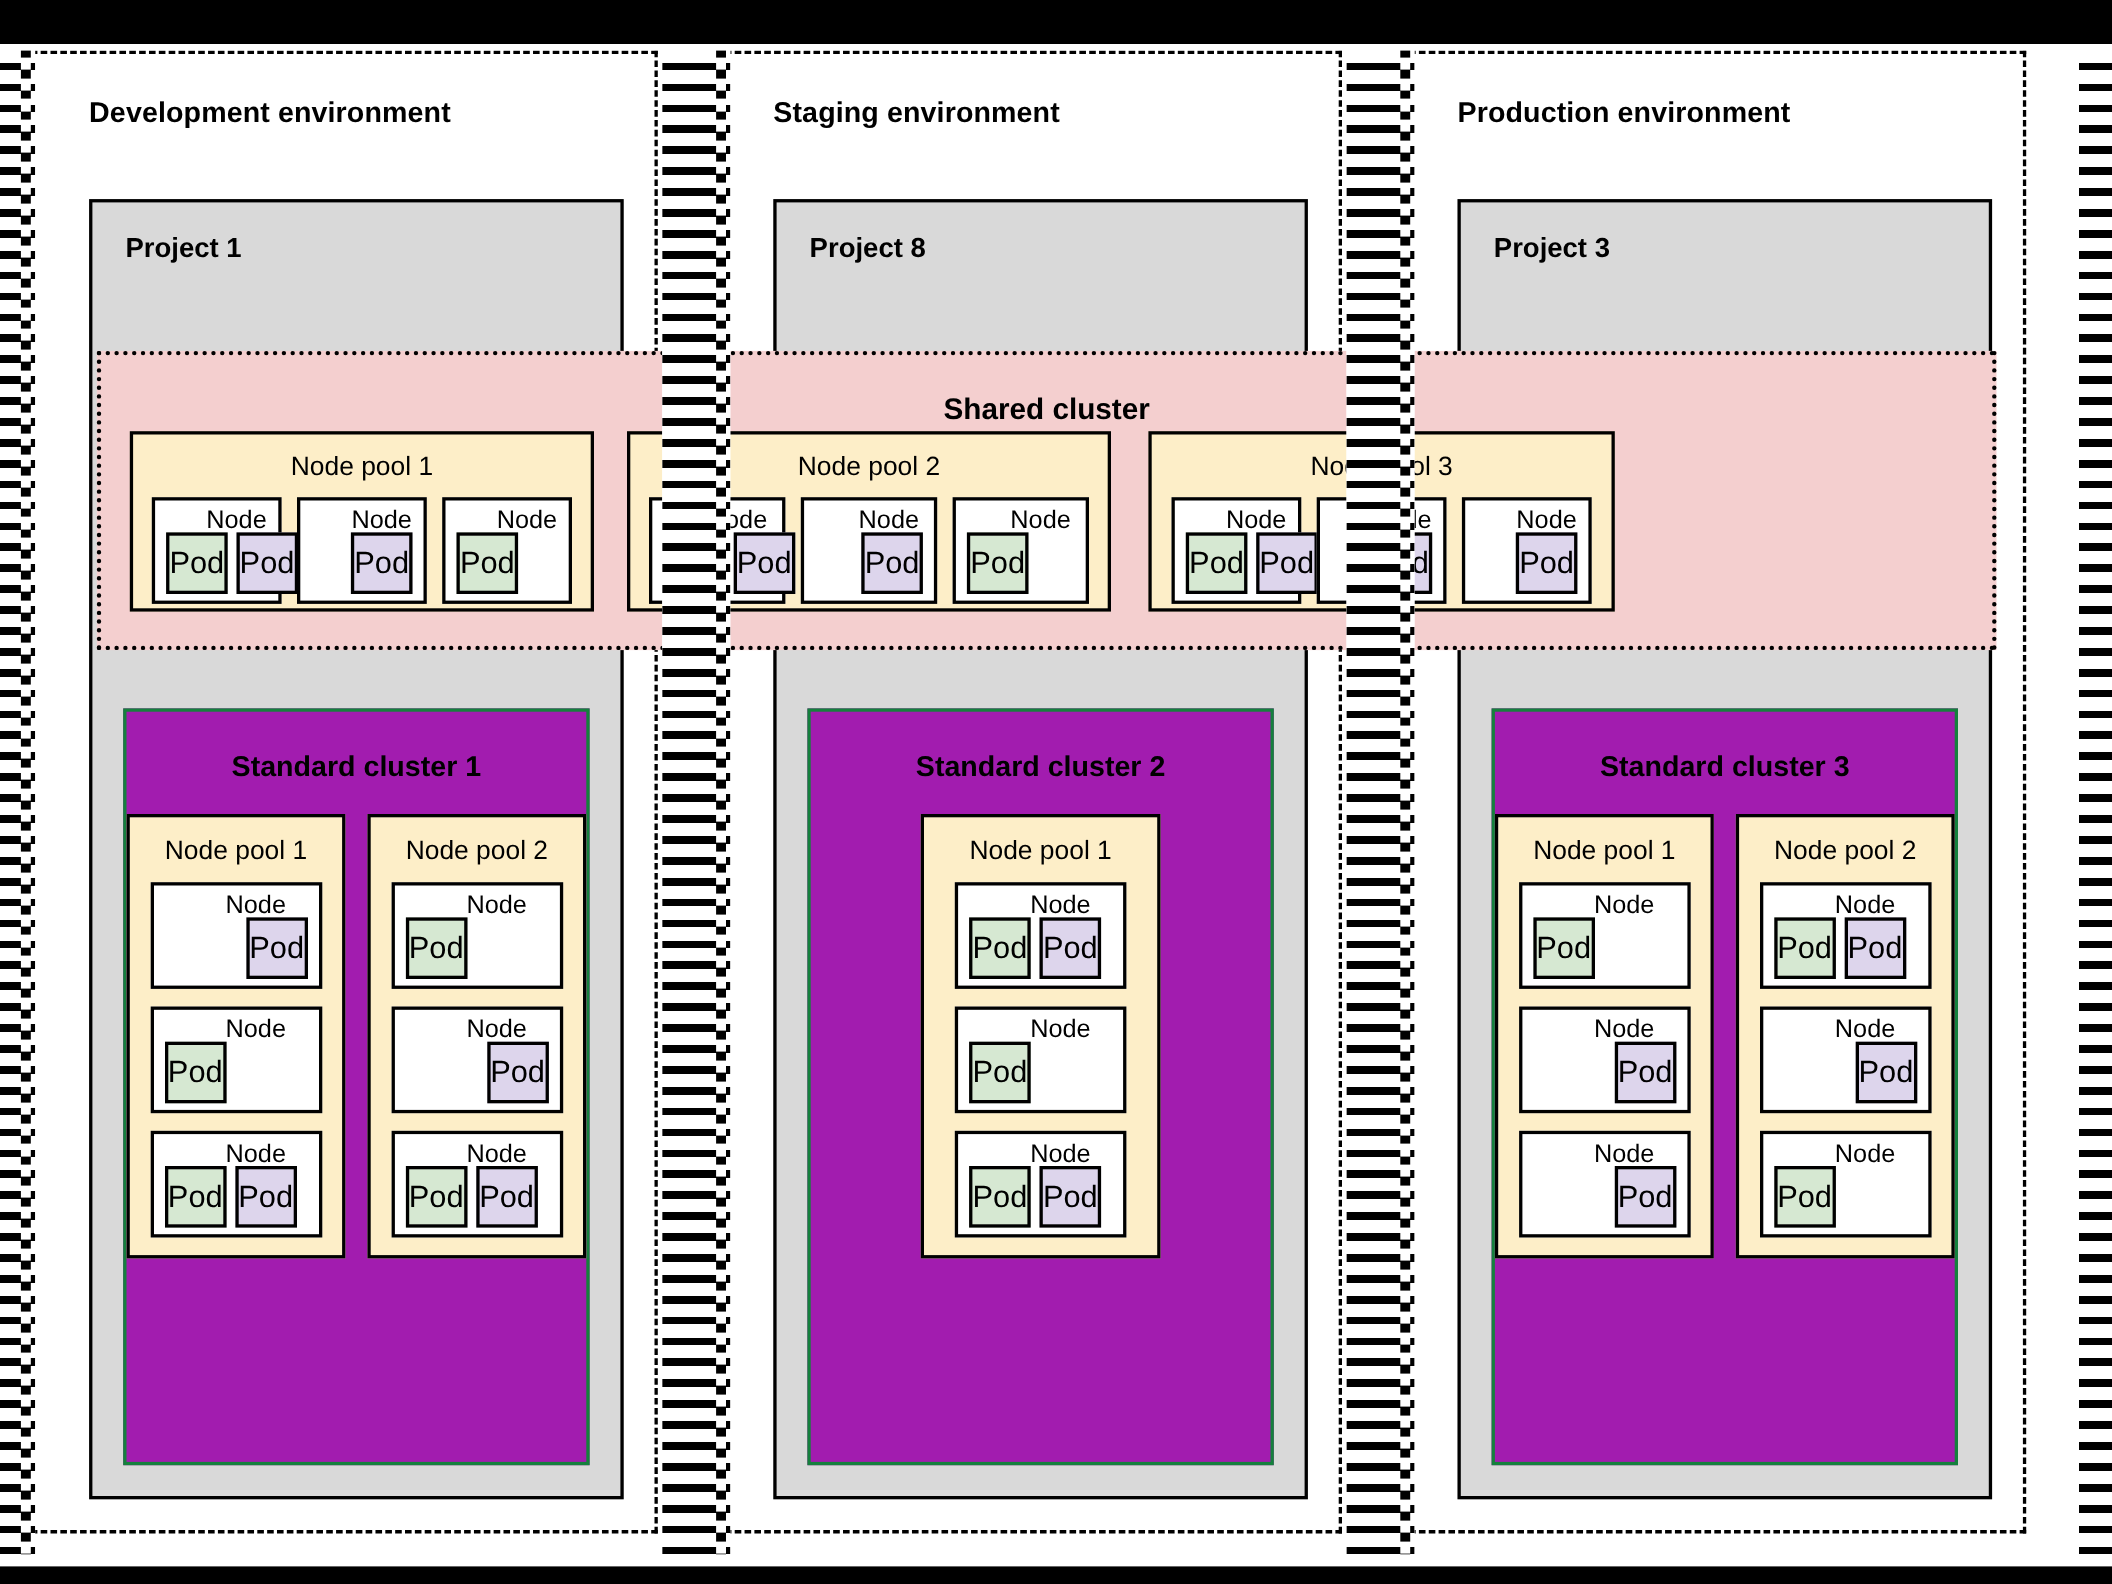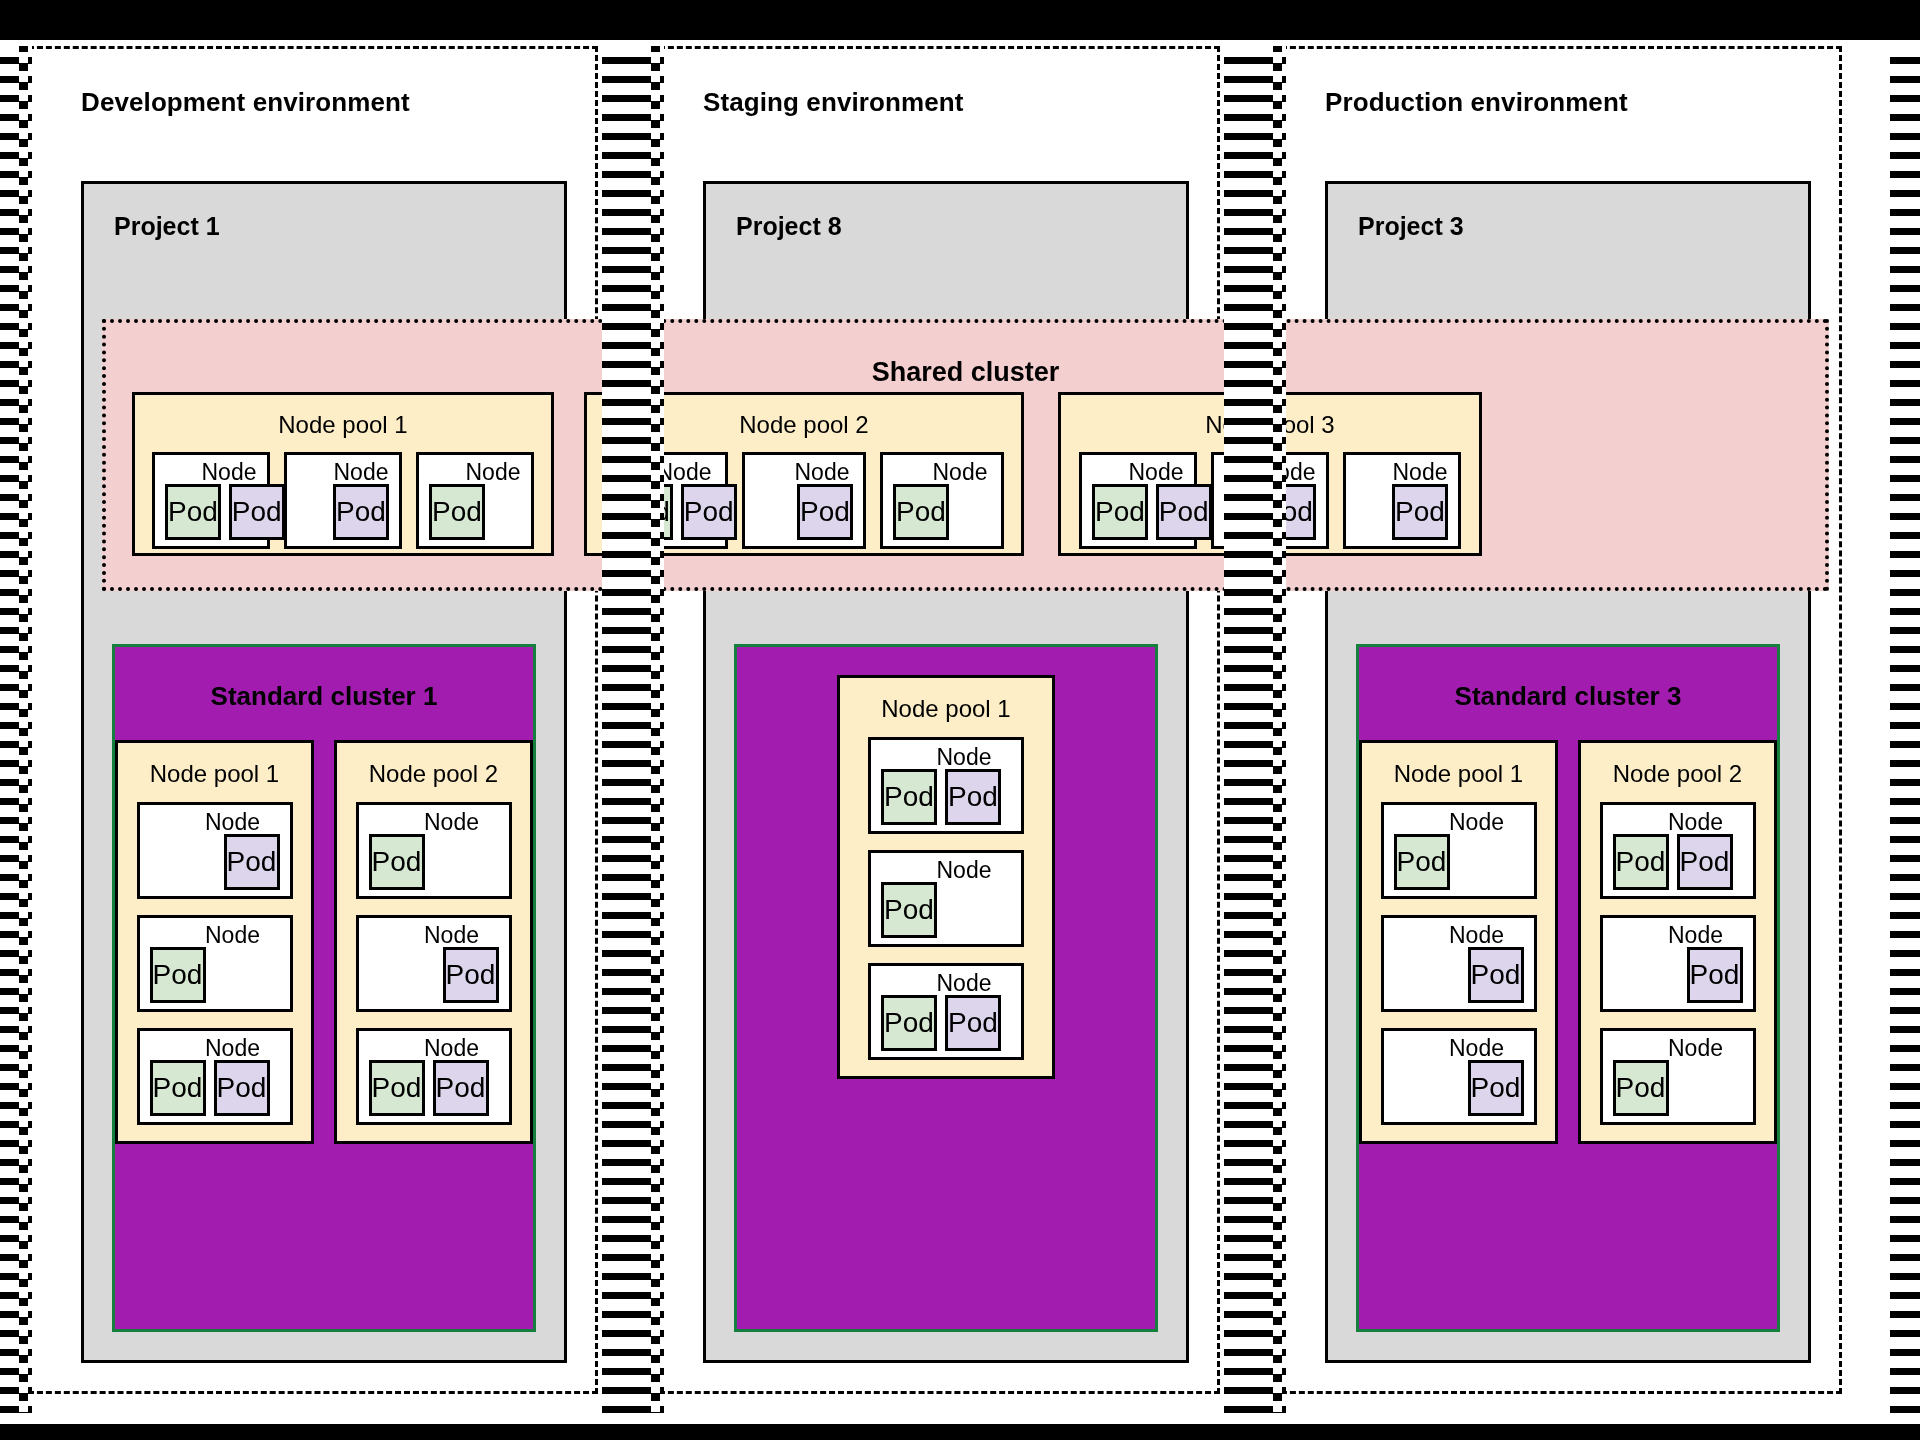--- a/index.html
+++ b/index.html
@@ -41,21 +41,21 @@
   .project-title {
     position: absolute;
     top: 28px; left: 30px;
     font-size: 25px; font-weight: 700; color: #000;
     white-space: nowrap;
   }
 
   
   #shared-cluster {
     position: absolute;
-    left: 102px;
+    left: 88px;
     top: 319px;
     width: 1727px;
     height: 272px;
     background: #f4cfcf;
     border: 4px dotted #000000;
     z-index: 6;
   }
   #shared-cluster-title {
     position: absolute;
     top: 34px; left: 0; width: 100%;
@@ -220,20 +220,21 @@
           </div>
         </div>
     </div>
   </div>
 
   <div class="env" id="env-1" style="left:650px; width:570px;">
     <div class="env-title">Staging environment</div>
     <div class="project">
       <div class="project-title">Project 8</div>
       <div class="stdcluster" id="std-1" style="inset: 460px 28px 28px;">
+          <div class="stdcluster-title" style="margin-top: 34px;">Standard cluster 2</div>
           <div style="display: flex; gap: 20px; justify-content: center; margin-top: 28px;">
             <div class="nodepool" style="position: static; width: 218px; padding-bottom: 16px;">
               <div class="nodepool-title" style="margin: 17px 0px 14px;">Node pool 1</div>
               <div style="display: flex; flex-direction: column; gap: 16px; align-items: center;">
                 <div class="node" style="width: 156px; height: 97px; display: flex; flex-direction: column; justify-content: space-between; padding-top: 6px;">
                   <div class="node-title">Node</div>
                   <div class="pods left">
                     <div class="pod green">Pod</div>
                     <div class="pod purple">Pod</div>
                   </div>

